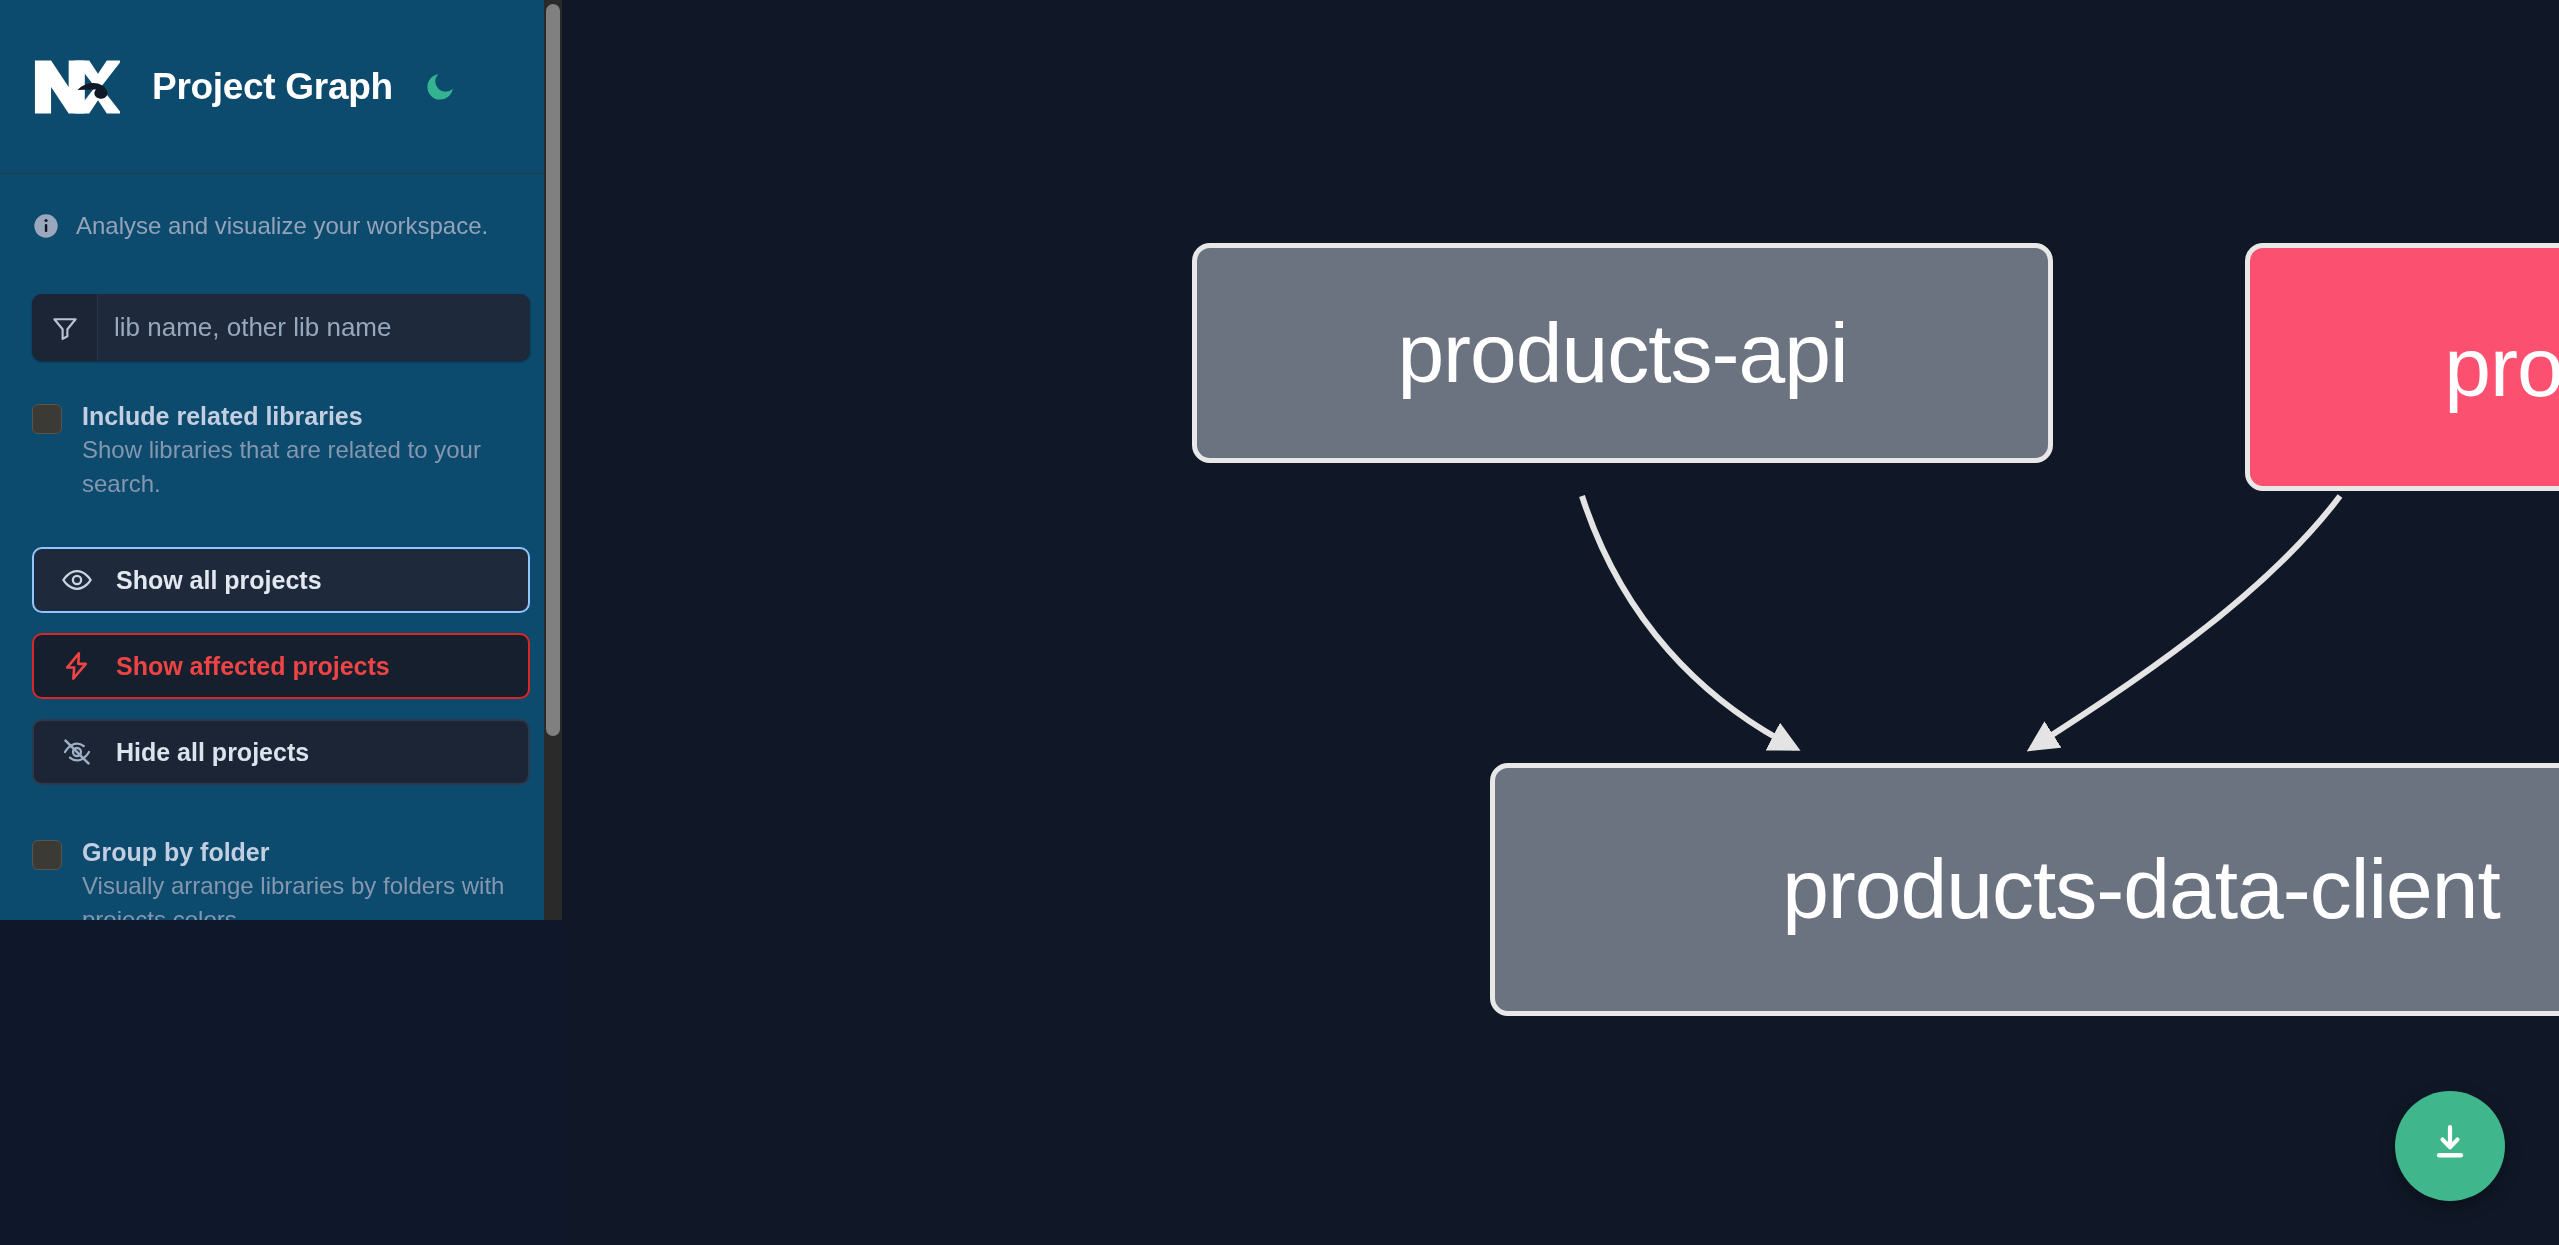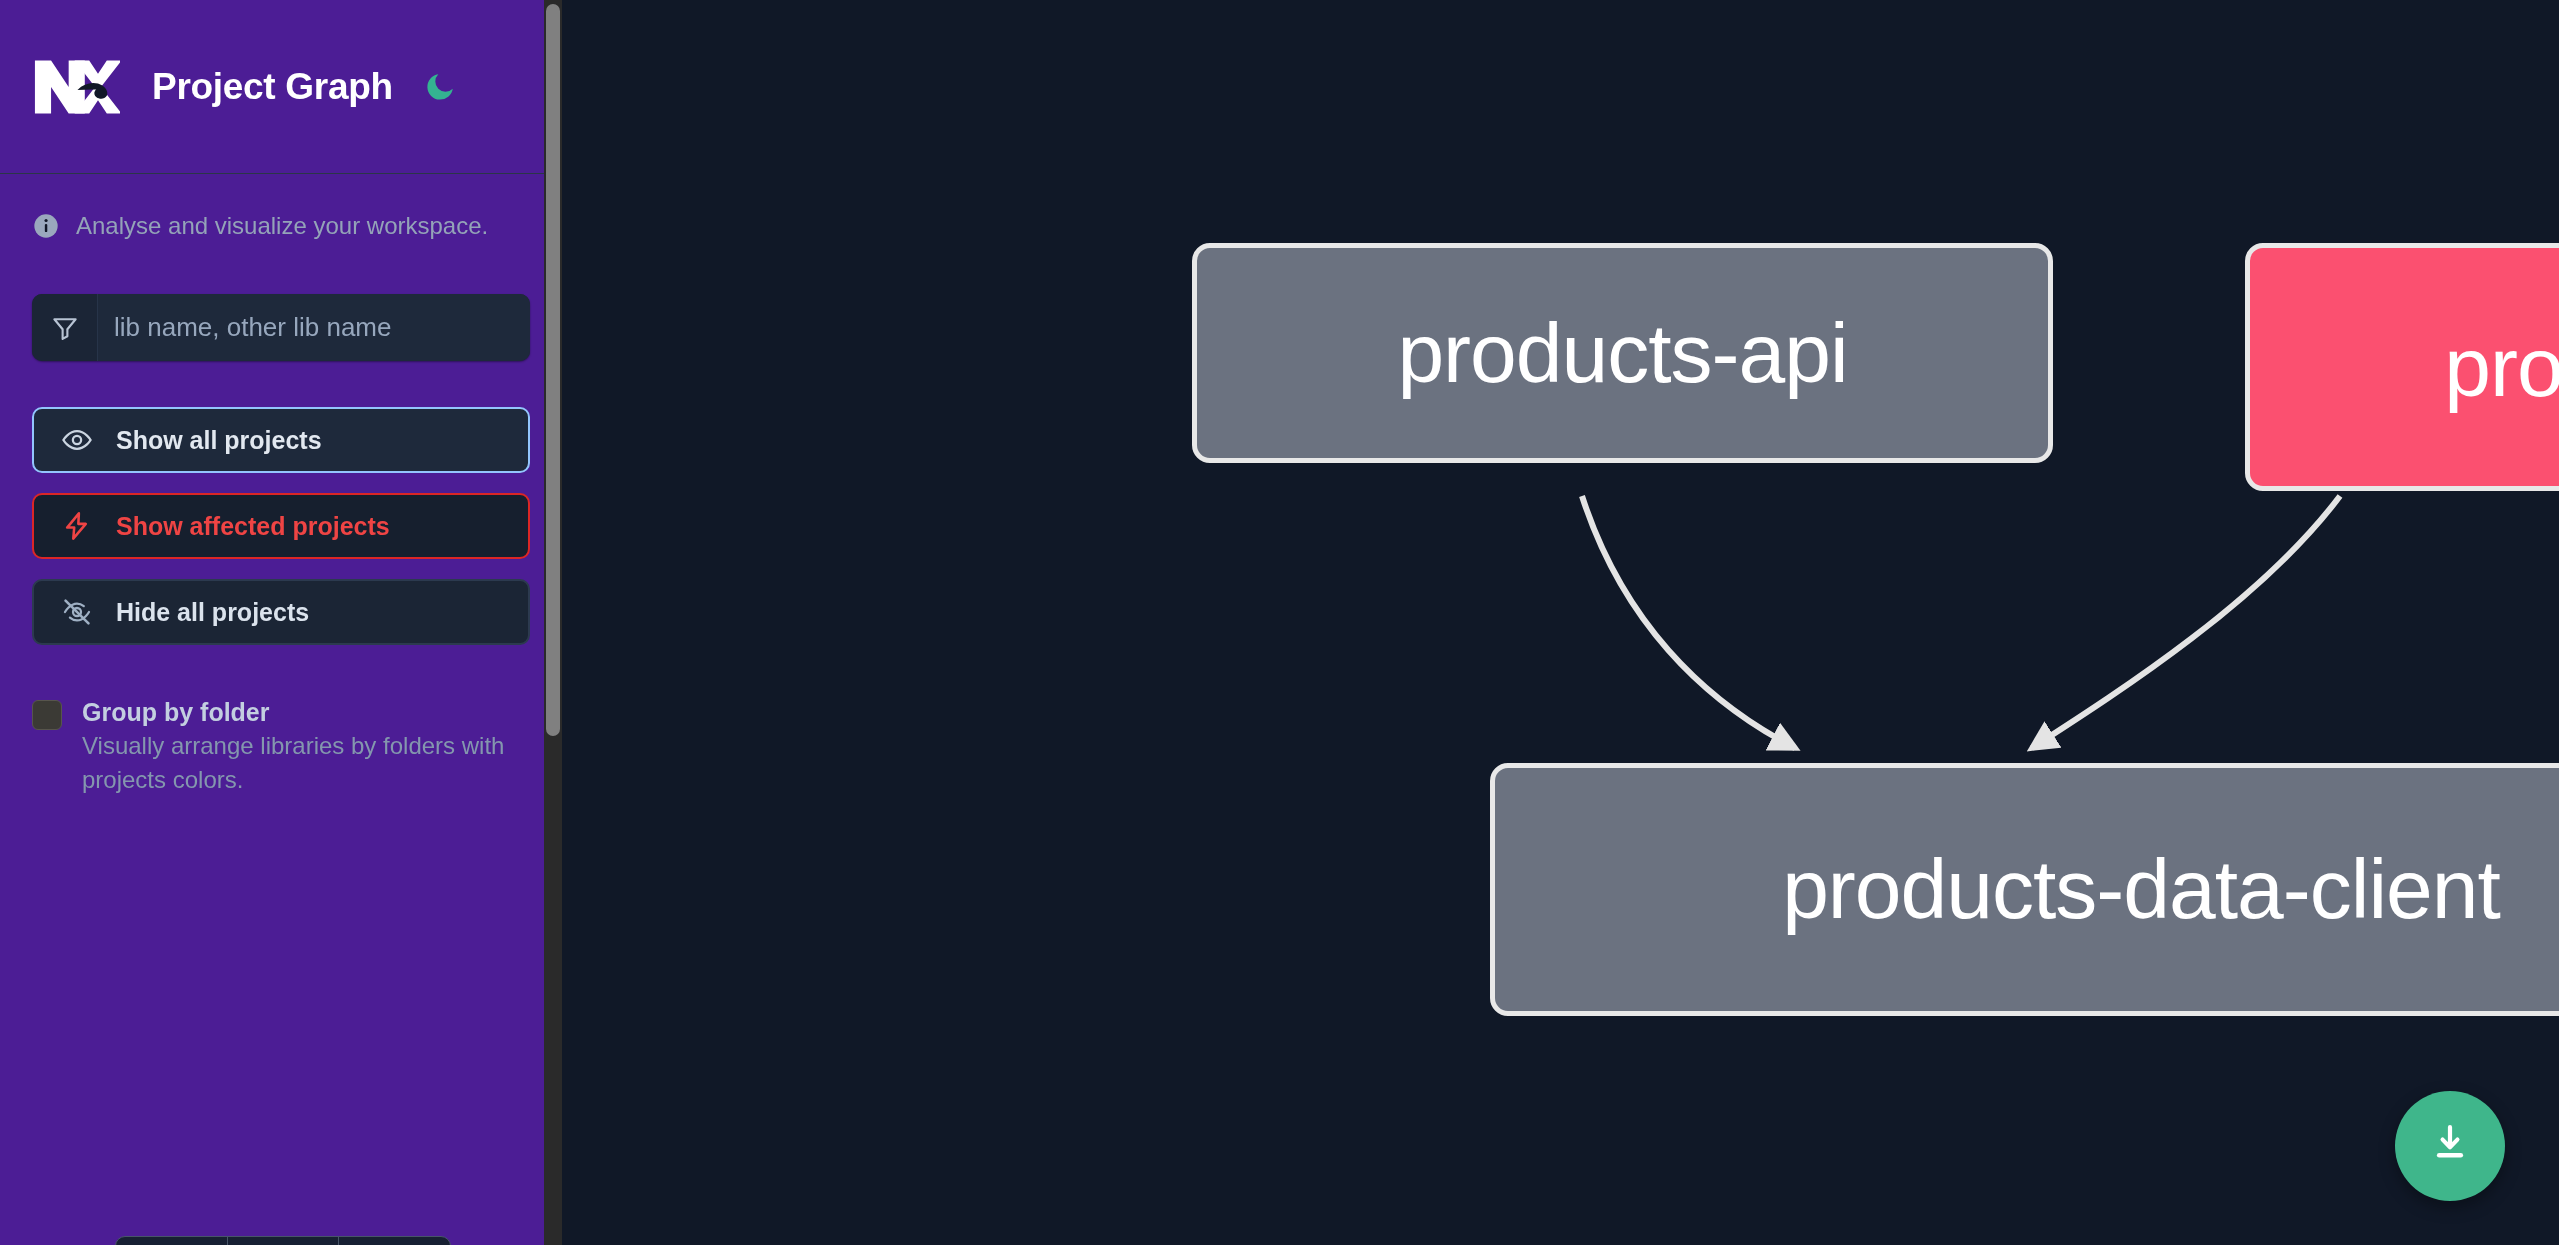--- a/index.html
+++ b/index.html
@@ -7,22 +7,22 @@
     width: 2559px; height: 1245px;
     background: #0f172a;
     font-family: "Liberation Sans", sans-serif;
     overflow: hidden;
   }
   #app { position: relative; width: 2559px; height: 1245px; display: flex; }
 
   
   .sidebar {
     position: relative;
-    width: 562px; height: 1245px;
-    background: #4c1d95;
+    width: 562px; height: 920px;
+    background: #0c4a6e;
     flex: 0 0 562px;
     overflow: hidden;
   }
   .sidebar-header {
     height: 174px;
     border-bottom: 1px solid #2b3647;
     display: flex; align-items: center;
     padding-left: 32px;
   }
   .nx-logo { width: 88px; height: 62px; flex: 0 0 88px; }
@@ -228,20 +228,27 @@
 
       <div class="filter-wrap">
         <span class="filter-icon-box">
           <svg viewBox="0 0 24 24" width="30" height="30" aria-hidden="true">
             <path d="M3.5 5h17l-6.6 8v5.6l-3.8 2.1V13z" fill="none" stroke="#b8c4d4" stroke-width="1.7" stroke-linejoin="round"></path>
           </svg>
         </span>
         <input class="filter-input" type="text" placeholder="lib name, other lib name" style="">
       </div>
 
+      <div class="check-row">
+        <span class="cbox"></span>
+        <span class="check-texts">
+          <span class="check-label">Include related libraries</span>
+          <span class="check-desc">Show libraries that are related to your search.</span>
+        </span>
+      </div>
 
       <div class="btn-group">
 
         <div class="btn primary">
           <span class="btn-icon">
             <svg viewBox="0 0 24 24" width="32" height="32" aria-hidden="true">
               <path d="M1.8 12S5.6 5.4 12 5.4 22.2 12 22.2 12 18.4 18.6 12 18.6 1.8 12 1.8 12z" fill="none" stroke="#cbd5e1" stroke-width="1.7"></path>
               <circle cx="12" cy="12" r="3.1" fill="none" stroke="#cbd5e1" stroke-width="1.7"></circle>
             </svg>
           </span>

